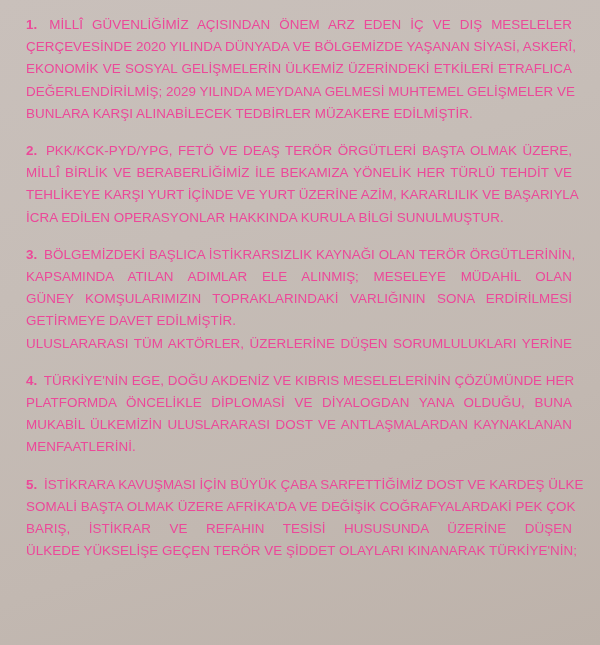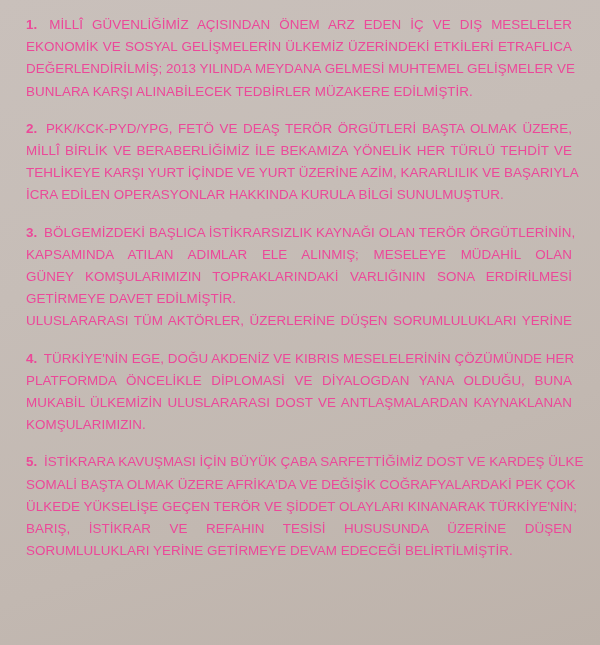--- a/index.html
+++ b/index.html
@@ -47,22 +47,23 @@
     #p1 { margin-top: 2px; }
     #p2 { margin-top: 0px; }
   </style>
 </head>
 <body>
 
 <div class="page">
 
   <p class="para" id="p1">
     <span class="line"><span class="num">1.</span> <span>MİLLÎ GÜVENLİĞİMİZ AÇISINDAN ÖNEM ARZ EDEN İÇ VE DIŞ MESELELER</span></span>
+    <span class="line">ÇERÇEVESİNDE 2020 YILINDA DÜNYADA VE BÖLGEMİZDE YAŞANAN SİYASİ, ASKERÎ,</span>
     <span class="line">EKONOMİK VE SOSYAL GELİŞMELERİN ÜLKEMİZ ÜZERİNDEKİ ETKİLERİ ETRAFLICA</span>
-    <span class="line">DEĞERLENDİRİLMİŞ; 2013 YILINDA MEYDANA GELMESİ MUHTEMEL GELİŞMELER VE</span>
+    <span class="line">DEĞERLENDİRİLMİŞ; 2029 YILINDA MEYDANA GELMESİ MUHTEMEL GELİŞMELER VE</span>
     <span class="line last">BUNLARA KARŞI ALINABİLECEK TEDBİRLER MÜZAKERE EDİLMİŞTİR.</span>
   </p>
 
   <p class="para" id="p2">
     <span class="line"><span class="num">2.</span> <span>PKK/KCK-PYD/YPG, FETÖ VE DEAŞ TERÖR ÖRGÜTLERİ BAŞTA OLMAK ÜZERE,</span></span>
     <span class="line">MİLLÎ BİRLİK VE BERABERLİĞİMİZ İLE BEKAMIZA YÖNELİK HER TÜRLÜ TEHDİT VE</span>
     <span class="line">TEHLİKEYE KARŞI YURT İÇİNDE VE YURT ÜZERİNE AZİM, KARARLILIK VE BAŞARIYLA</span>
     <span class="line last">İCRA EDİLEN OPERASYONLAR HAKKINDA KURULA BİLGİ SUNULMUŞTUR.</span>
   </p>
 
@@ -71,24 +72,23 @@
     <span class="line">KAPSAMINDA ATILAN ADIMLAR ELE ALINMIŞ; MESELEYE MÜDAHİL OLAN</span>
     <span class="line">GÜNEY KOMŞULARIMIZIN TOPRAKLARINDAKİ VARLIĞININ SONA ERDİRİLMESİ</span>
     <span class="line last">GETİRMEYE DAVET EDİLMİŞTİR.</span>
     <span class="line">ULUSLARARASI TÜM AKTÖRLER, ÜZERLERİNE DÜŞEN SORUMLULUKLARI YERİNE</span>
   </p>
 
   <p class="para" id="p4">
     <span class="line"><span class="num">4.</span> <span>TÜRKİYE'NİN EGE, DOĞU AKDENİZ VE KIBRIS MESELELERİNİN ÇÖZÜMÜNDE HER</span></span>
     <span class="line">PLATFORMDA ÖNCELİKLE DİPLOMASİ VE DİYALOGDAN YANA OLDUĞU, BUNA</span>
     <span class="line">MUKABİL ÜLKEMİZİN ULUSLARARASI DOST VE ANTLAŞMALARDAN KAYNAKLANAN</span>
-    <span class="line last">KOMŞULARIMIZIN.</span>
+    <span class="line last">MENFAATLERİNİ.</span>
   </p>
 
   <p class="para" id="p5">
     <span class="line"><span class="num">5.</span> <span>İSTİKRARA KAVUŞMASI İÇİN BÜYÜK ÇABA SARFETTİĞİMİZ DOST VE KARDEŞ ÜLKE</span></span>
     <span class="line">SOMALİ BAŞTA OLMAK ÜZERE AFRİKA'DA VE DEĞİŞİK COĞRAFYALARDAKİ PEK ÇOK</span>
+    <span class="line">BARIŞ, İSTİKRAR VE REFAHIN TESİSİ HUSUSUNDA ÜZERİNE DÜŞEN</span>
     <span class="line">ÜLKEDE YÜKSELİŞE GEÇEN TERÖR VE ŞİDDET OLAYLARI KINANARAK TÜRKİYE'NİN;</span>
-    <span class="line">BARIŞ, İSTİKRAR VE REFAHIN TESİSİ HUSUSUNDA ÜZERİNE DÜŞEN</span>
-    <span class="line last">SORUMLULUKLARI YERİNE GETİRMEYE DEVAM EDECEĞİ BELİRTİLMİŞTİR.</span>
   </p>
 
 </div>
 
 </body></html>

